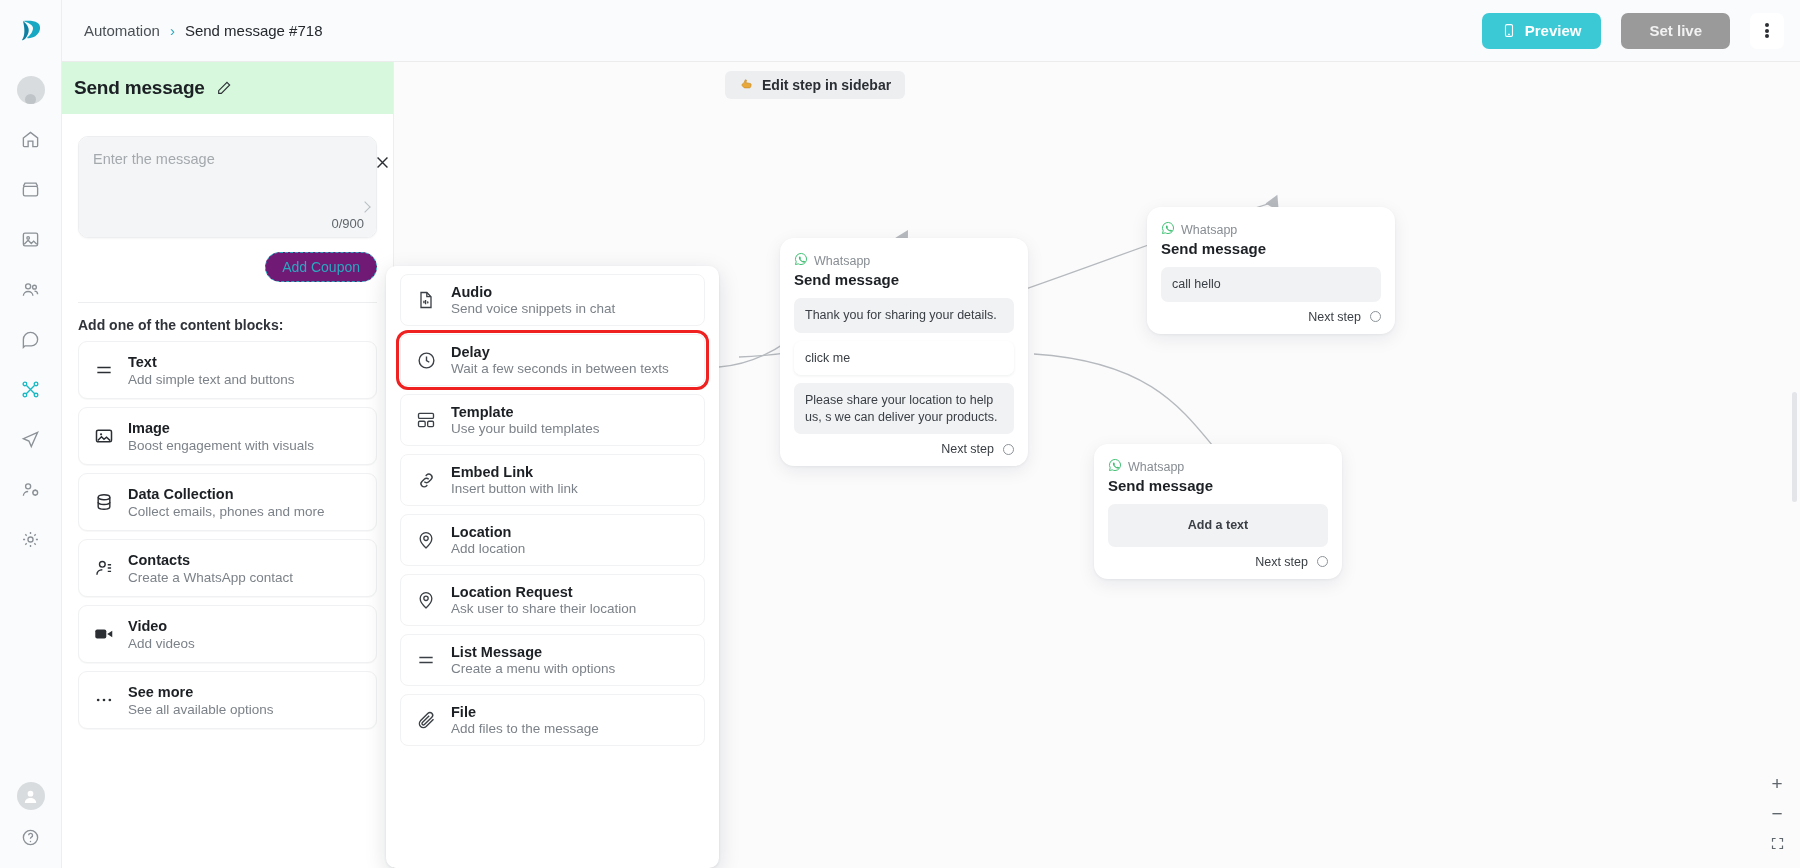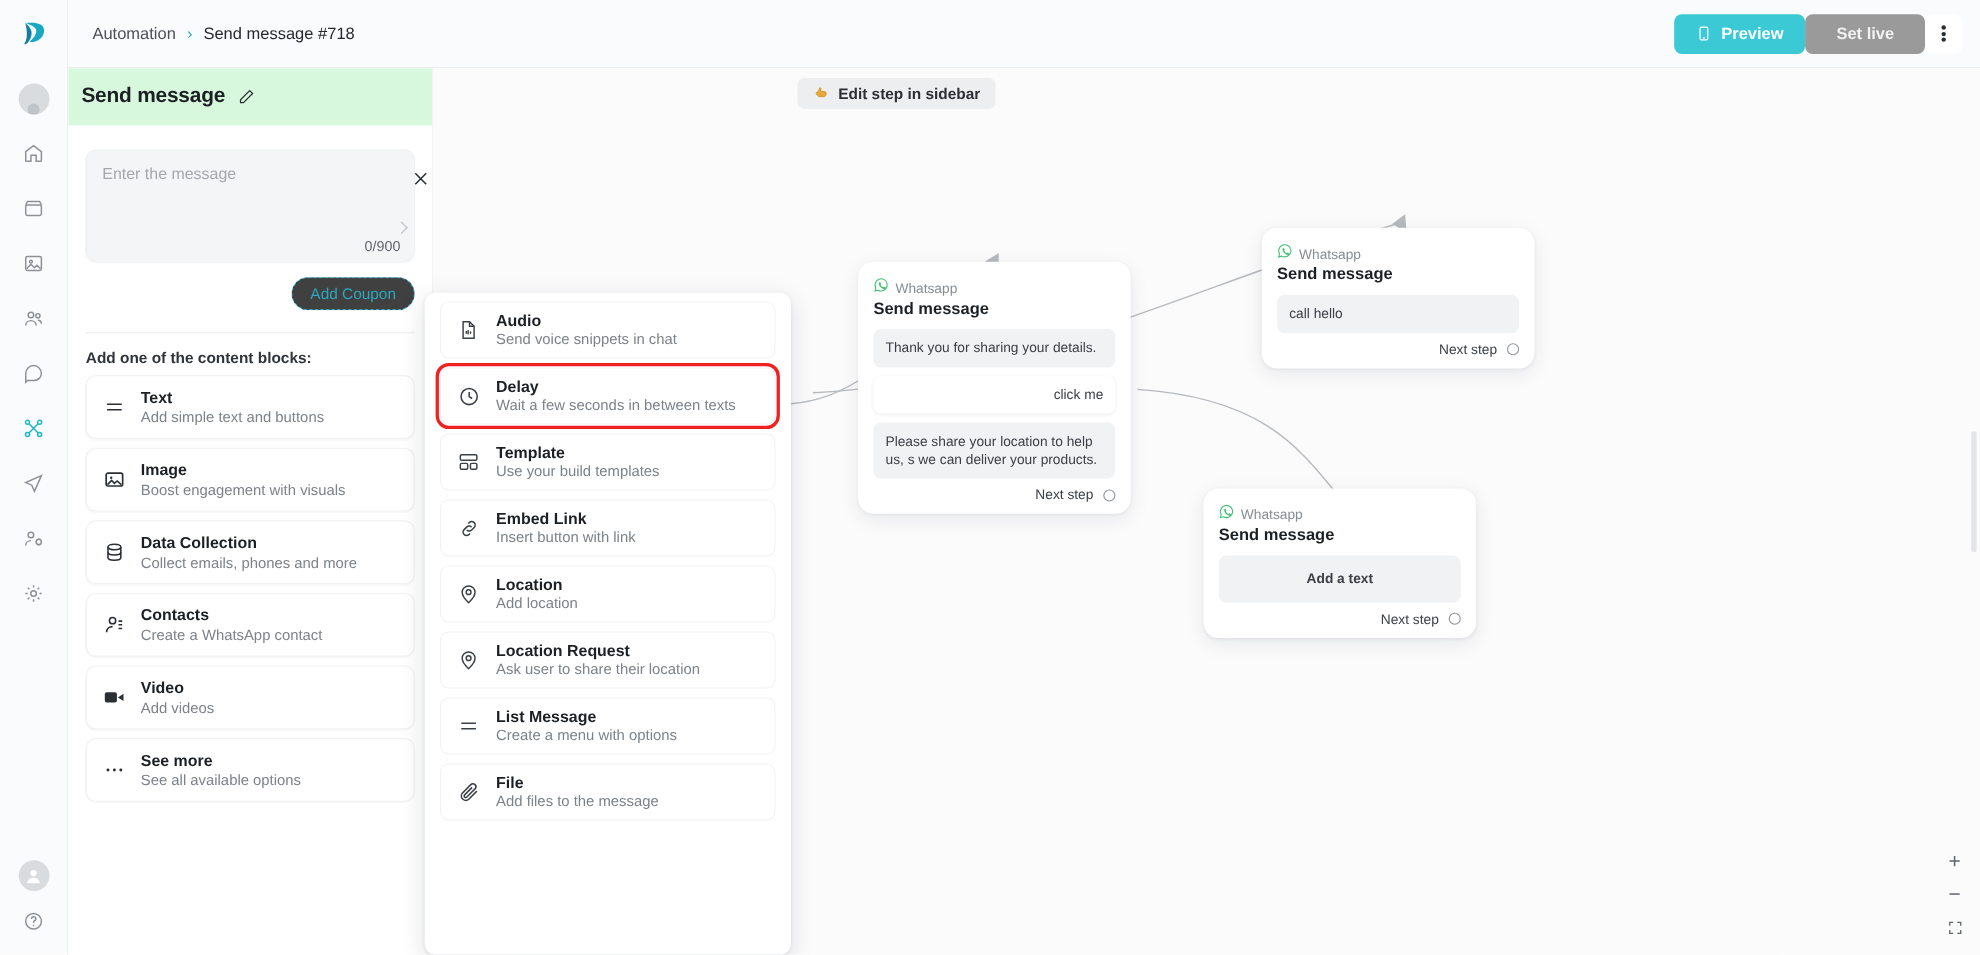--- a/index.html
+++ b/index.html
@@ -38,21 +38,21 @@
   
   .topbar {
     position:absolute; left:62px; top:0; width:1738px; height:62px;
     background:#fafbfc; border-bottom:1px solid #ececec;
     display:flex; align-items:center; padding: 0 16px 0 22px;
   }
   .crumb { display:flex; align-items:center; gap:10px; font-size:15px; color:#30343a; }
   .crumb .sep { color:#2aa8bf; font-size:15px; }
   .crumb .c1 { color:#4a5056; }
   .crumb .c2 { color:#25292e; }
-  .topbar-right { margin-left:auto; display:flex; align-items:center; gap:0; }
+  .topbar-right { margin-left:auto; display:flex; align-items:center; gap:20px; }
   .btn-preview {
     background:#3cc9d6; color:#fff; border:none; border-radius:7px;
     height:36px; padding: 0 20px; font-size:15px; font-weight:700;
     display:flex; align-items:center; gap:9px; cursor:pointer;
   }
   .btn-setlive {
     background:#9a9a9a; color:#f2f2f2; border:none; border-radius:7px;
     height:36px; padding:0 28px; font-size:15px; font-weight:700; cursor:pointer;
   }
   .btn-kebab {
@@ -83,21 +83,21 @@
   .msg-count { position:absolute; right:12px; bottom:6px; font-size:13px; color:#5d6view; color:#5f666c; }
   .msg-resize { position:absolute; right:7px; bottom:26px; width:8px;height:8px;
     border-right:1.2px solid #b8bdc2; border-bottom:1.2px solid #b8bdc2; transform:rotate(-45deg); }
   .add-btn-row {
     height:38px; display:flex; align-items:center; justify-content:center;
     color:#2aa8bf; font-size:14.5px; font-weight:700; cursor:pointer; background:#fff;
   }
 
   .coupon-row { display:flex; justify-content:flex-end; padding: 14px 16px 0 0; }
   .coupon {
-    border:1.4px dashed #2aa8bf; color:#2aa8bf; background:#404040;
+    border:1.4px dashed #2aa8bf; color:#2aa8bf; background:#701a75;
     border-radius:18px; height:30px; padding:0 16px; font-size:14px;
     display:flex;align-items:center; cursor:pointer;
   }
 
   .divider { margin:20px 16px 0 16px; border-top:1px solid #eceef0; }
   .blocks-title { margin:14px 16px 8px 16px; font-size:14px; color:#30343a; font-weight:700; }
 
   .block {
     margin:0 16px 8px 16px; border:1px solid #f0f1f2; border-radius:9px;
     background:#fff; height:58px; display:flex; align-items:center; gap:13px;
@@ -146,21 +146,21 @@
     box-shadow:0 5px 18px rgba(16,24,40,.08), 0 1px 3px rgba(16,24,40,.05);
     padding:14px 14px 10px 14px; cursor:pointer;
   }
   .node-head { display:flex; align-items:center; gap:6px; }
   .node-head .wa-label { font-size:12.5px; color:#878d93; }
   .node-title { font-size:15px; font-weight:700; color:#1c2024; margin-top:1px; margin-bottom:10px; }
   .bubble {
     background:#f1f2f4; border-radius:7px; padding:9px 11px; font-size:12.5px;
     color:#3b4046; line-height:1.32; margin-bottom:8px;
   }
-  .bubble.btn-like { background:#fff; text-align:right; font-weight:400; box-shadow:0 1px 3px rgba(16,24,40,.07); }
+  .bubble.btn-like { background:#fff; text-align:left; font-weight:400; box-shadow:0 1px 3px rgba(16,24,40,.07); }
   .bubble.placeholder { text-align:center; color:#3b4046; font-weight:700; padding:13px 11px; }
   .nextstep {
     display:flex; align-items:center; justify-content:flex-end; gap:9px;
     font-size:12.5px; color:#3b4046; margin-top:4px;
   }
   .port { width:11px;height:11px;border-radius:50%;border:1.4px solid #8d9399;background:#fff; }
 
   .zoomctl {
     position:absolute; right:12px; bottom:14px; display:flex; flex-direction:column; gap:8px;
     align-items:center; color:#5f666c;

